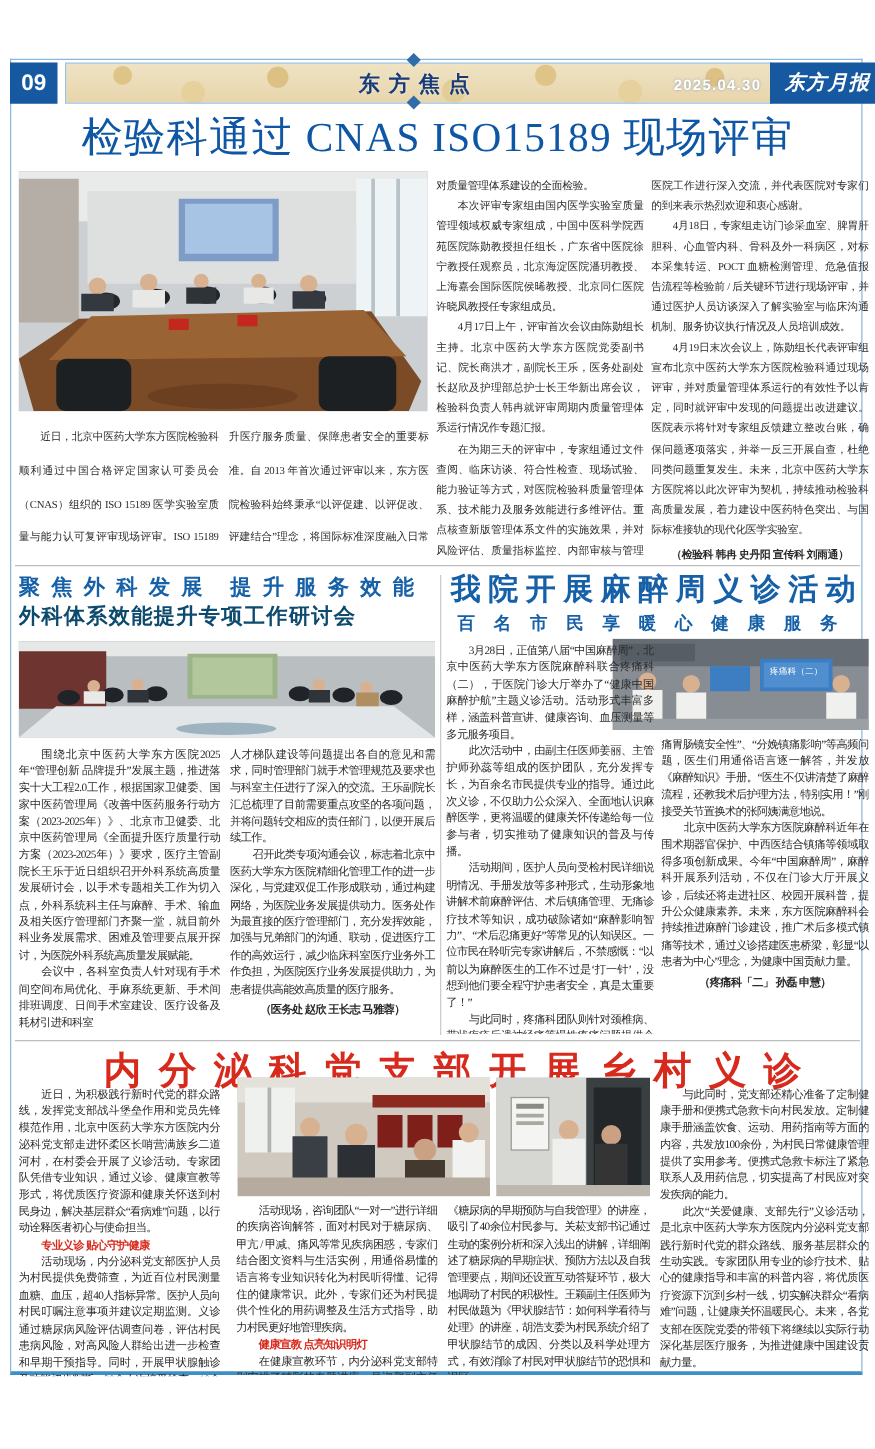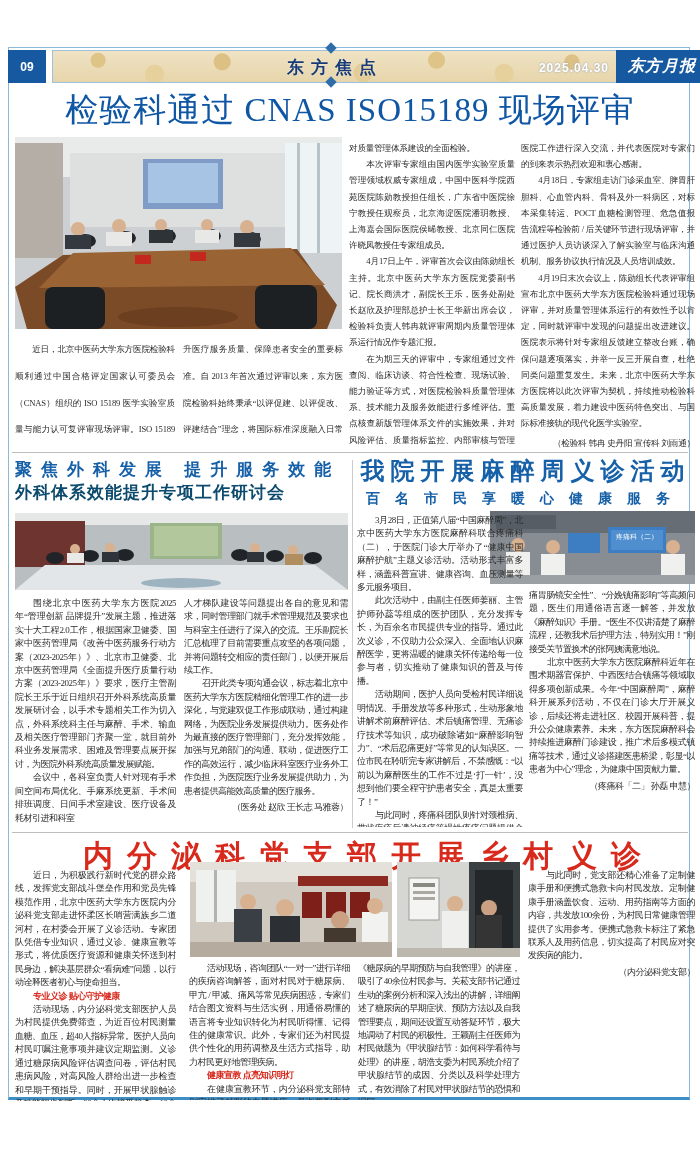--- a/index.html
+++ b/index.html
@@ -5,21 +5,21 @@
   html,body{margin:0;padding:0;background:#f2f2f2;}
   #page{position:relative;width:700px;height:1159px;background:#ffffff;overflow:hidden;
         font-family:"Liberation Serif","DejaVu Serif",serif;color:#2b2b2b;}
   
   .frame{position:absolute;left:8px;top:47px;width:682px;height:1053px;
          border:1px solid #8cb8da;border-bottom:3px solid #3e8fc5;box-sizing:border-box;}
   
   .hdr-box{position:absolute;top:50px;height:33px;background:#1659a0;color:#fff;
            display:flex;align-items:center;justify-content:center;box-sizing:border-box;}
   .pagenum{left:8px;width:38px;font-family:"Liberation Sans","DejaVu Sans",sans-serif;
-           font-weight:bold;font-size:12px;}
+           font-weight:bold;font-size:18px;}
   .masthead{left:616px;width:92px;font-weight:bold;font-style:italic;font-size:16px;letter-spacing:1px;}
   .strip{position:absolute;left:52px;top:50px;width:566px;height:33px;box-sizing:border-box;
          border:1px solid #9dc0dd;
          background:
           radial-gradient(circle at 8% 30%, #dfc488 0 7px, rgba(0,0,0,0) 8px),
           radial-gradient(circle at 18% 75%, #e6d09c 0 9px, rgba(0,0,0,0) 10px),
           radial-gradient(circle at 30% 35%, #dcc084 0 8px, rgba(0,0,0,0) 9px),
           radial-gradient(circle at 55% 70%, #e3cc96 0 9px, rgba(0,0,0,0) 10px),
           radial-gradient(circle at 68% 30%, #dfc488 0 8px, rgba(0,0,0,0) 9px),
           radial-gradient(circle at 80% 72%, #e6d09c 0 9px, rgba(0,0,0,0) 10px),
@@ -38,21 +38,21 @@
   
   .hrule{position:absolute;border-top:1px solid #bdbdbd;}
   .vrule{position:absolute;border-left:1px solid #cccccc;}
   
   .col{position:absolute;text-align:justify;overflow:hidden;}
   .col p{margin:0;text-indent:2em;}
   .col p.cont{text-indent:0;}
   .a1t{font-size:8.6px;line-height:16.2px;letter-spacing:-0.2px;}
   .a1b{font-size:8.6px;line-height:26.8px;letter-spacing:-0.2px;}
   .sm{font-size:9px;line-height:13.4px;letter-spacing:-0.5px;}
-  .byline{text-align:right;font-weight:normal;text-indent:0 !important;margin-top:3px !important;}
+  .byline{text-align:center;font-weight:bold;text-indent:0 !important;margin-top:3px !important;}
   .subhead{color:#d8291d;font-weight:bold;}
   
   .a2kicker{position:absolute;left:15px;top:458px;width:333px;color:#1660a8;font-weight:bold;
             font-size:17px;letter-spacing:9px;white-space:nowrap;overflow:hidden;}
   .a2title{position:absolute;left:15px;top:481px;width:333px;color:#0c4a6e;font-weight:bold;
            font-size:17px;letter-spacing:1px;white-space:nowrap;overflow:hidden;
            font-family:"Liberation Sans","DejaVu Sans",sans-serif;}
   .a3title{position:absolute;left:356px;top:455px;width:339px;color:#1660a8;font-weight:bold;
            font-size:24px;letter-spacing:6px;white-space:nowrap;overflow:hidden;text-align:center;
            font-family:"Liberation Sans","DejaVu Sans",sans-serif;}
@@ -268,16 +268,17 @@
   <div class="col sm" style="left:189px;top:962px;width:161px;height:138px;">
     <p>活动现场，咨询团队“一对一”进行详细的疾病咨询解答，面对村民对于糖尿病、甲亢 / 甲减、痛风等常见疾病困惑，专家们结合图文资料与生活实例，用通俗易懂的语言将专业知识转化为村民听得懂、记得住的健康常识。此外，专家们还为村民提供个性化的用药调整及生活方式指导，助力村民更好地管理疾病。</p>
     <p class="subhead">健康宣教 点亮知识明灯</p>
     <p>在健康宣教环节，内分泌科党支部特别安排了精彩的专题讲座。吴淑馨副主任医师做题为</p>
   </div>
   <div class="col sm" style="left:358px;top:962px;width:162px;height:138px;">
     <p class="cont">《糖尿病的早期预防与自我管理》的讲座，吸引了40余位村民参与。关菘支部书记通过生动的案例分析和深入浅出的讲解，详细阐述了糖尿病的早期症状、预防方法以及自我管理要点，期间还设置互动答疑环节，极大地调动了村民的积极性。王颖副主任医师为村民做题为《甲状腺结节：如何科学看待与处理》的讲座，胡浩支委为村民系统介绍了甲状腺结节的成因、分类以及科学处理方式，有效消除了村民对甲状腺结节的恐惧和误区。</p>
   </div>
   <div class="col sm" style="left:528px;top:869px;width:167px;height:232px;">
     <p>与此同时，党支部还精心准备了定制健康手册和便携式急救卡向村民发放。定制健康手册涵盖饮食、运动、用药指南等方面的内容，共发放100余份，为村民日常健康管理提供了实用参考。便携式急救卡标注了紧急联系人及用药信息，切实提高了村民应对突发疾病的能力。</p>
+    <p>此次“关爱健康、支部先行”义诊活动，是北京中医药大学东方医院内分泌科党支部践行新时代党的群众路线、服务基层群众的生动实践。专家团队用专业的诊疗技术、贴心的健康指导和丰富的科普内容，将优质医疗资源下沉到乡村一线，切实解决群众“看病难”问题，让健康关怀温暖民心。未来，各党支部在医院党委的带领下将继续以实际行动深化基层医疗服务，为推进健康中国建设贡献力量。</p>
     <p class="byline">（内分泌科党支部）</p>
   </div>
 
 </div>
 
 </body></html>

